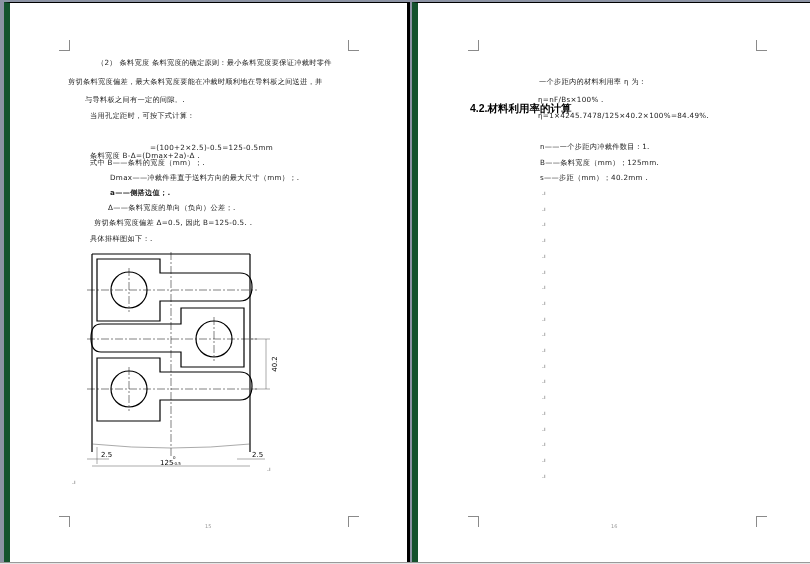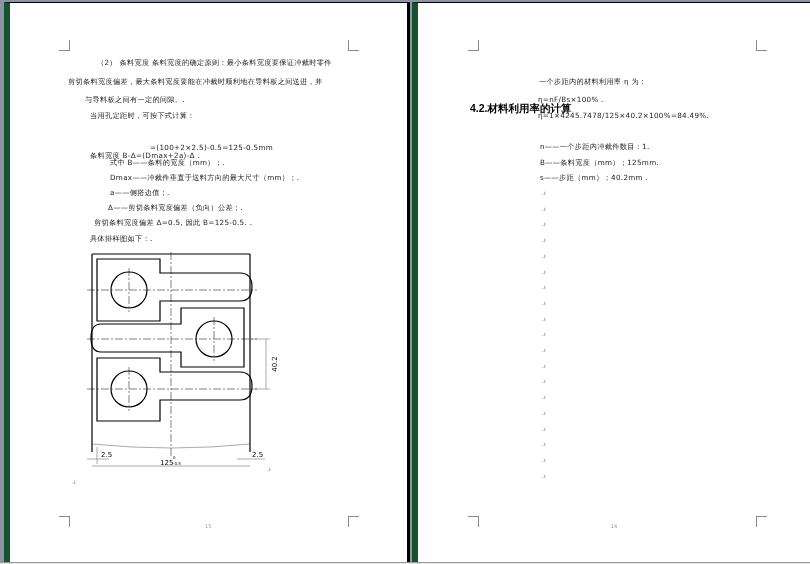--- a/index.html
+++ b/index.html
@@ -43,24 +43,24 @@
   <div class="crop tr" style="left:338px;top:37px;"></div>
   <div class="crop bl" style="left:49px;top:513px;"></div>
   <div class="crop br" style="left:338px;top:513px;"></div>
 
   <div class="line" style="left:87px;top:55px;">（2） 条料宽度 条料宽度的确定原则：最小条料宽度要保证冲裁时零件</div>
   <div class="line" style="left:58px;top:74px;">剪切条料宽度偏差，最大条料宽度要能在冲裁时顺利地在导料板之间送进，并</div>
   <div class="line" style="left:58px;top:92px;margin-left:17px;">与导料板之间有一定的间隙。.</div>
   <div class="line" style="left:80px;top:108px;">当用孔定距时，可按下式计算：</div>
   <div class="line" style="left:80px;top:124px;margin-top:24px;">条料宽度    B-Δ=(Dmax+2a)-Δ  .</div>
   <div class="line" style="left:140px;top:140px;">=(100+2×2.5)-0.5=125-0.5mm</div>
-  <div class="line" style="left:80px;top:155px;margin-left:20px;">式中 B——条料的宽度（mm）；.</div>
+  <div class="line" style="left:80px;top:155px;">式中 B——条料的宽度（mm）；.</div>
   <div class="line" style="left:100px;top:170px;">Dmax——冲裁件垂直于送料方向的最大尺寸（mm）；.</div>
-  <div class="line" style="left:100px;top:185px;">a——侧搭边值；.</div>
-  <div class="line" style="left:98px;top:200px;">Δ——剪切条料宽度偏差（负向）公差；.</div>
+  <div class="line" style="left:100px;top:185px;font-weight:bold;">a——侧搭边值；.</div>
+  <div class="line" style="left:98px;top:200px;">Δ——条料宽度的单向（负向）公差；.</div>
   <div class="line" style="left:84px;top:215px;">剪切条料宽度偏差 Δ=0.5, 因此 B=125-0.5. .</div>
   <div class="line" style="left:80px;top:231px;text-align:right;">具体排样图如下：.</div>
 
   <svg class="drawing" width="200" height="225" viewBox="0 0 200 225">
     <g stroke="#000" fill="none" stroke-width="1.2">
 
       <line x1="5" y1="2" x2="5" y2="200"></line>
       <line x1="5" y1="2" x2="163" y2="2"></line>
       <line x1="163" y1="2" x2="163" y2="200"></line>
 

